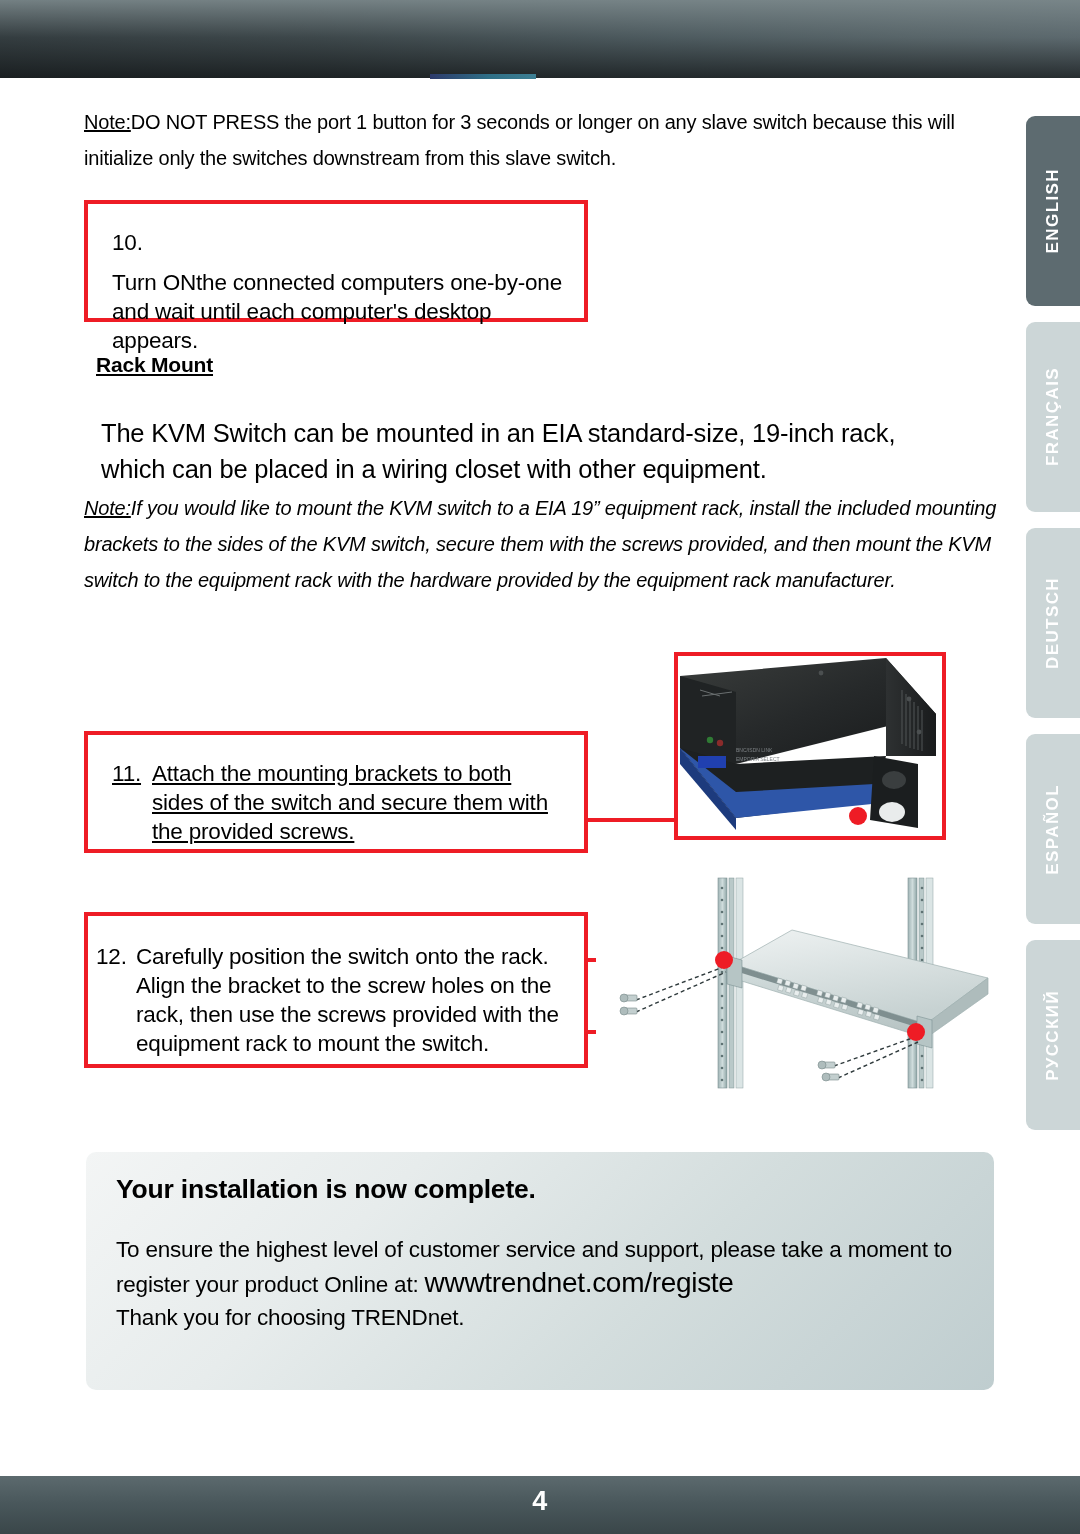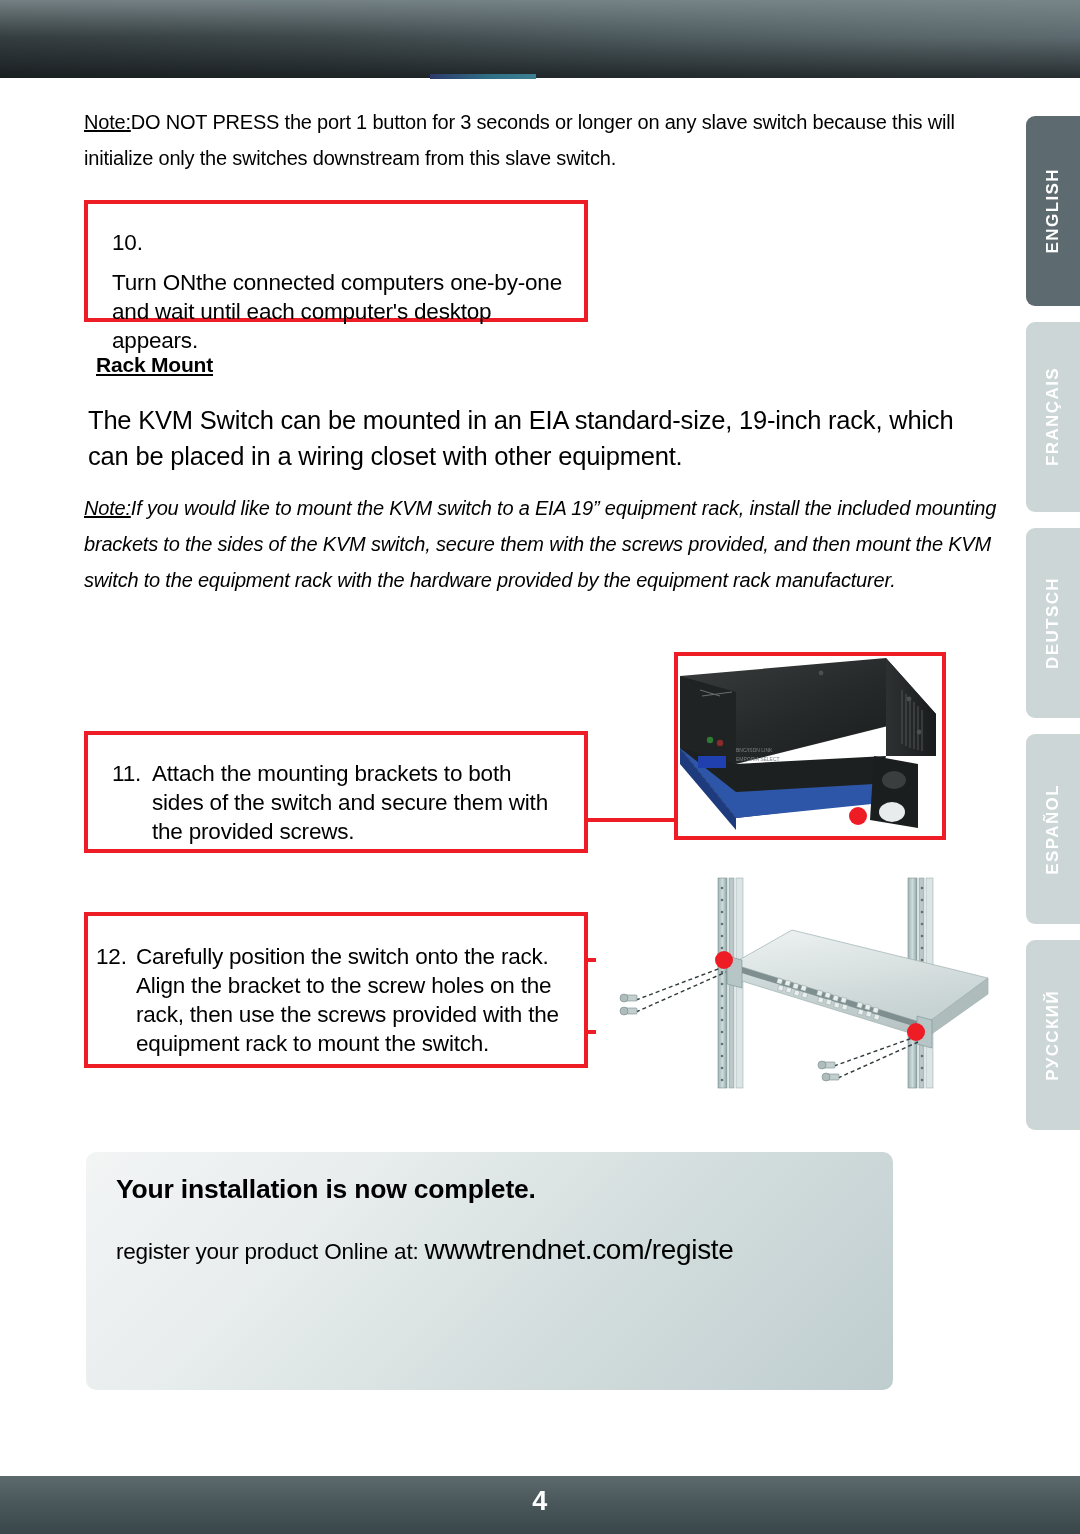--- a/index.html
+++ b/index.html
@@ -74,21 +74,21 @@
     font-size: 21px;
     font-weight: bold;
     text-decoration: underline;
     margin: 12px;
     letter-spacing: -0.2px;
   }
 
   .body-para {
     font-size: 25.5px;
     line-height: 36px;
-    margin: 4px;
+    margin: 17px;
     letter-spacing: -0.2px;
   }
 
   
   .redbox {
     position: absolute;
     border: 4px solid #ee1c25;
     background: #ffffff;
     box-sizing: border-box;
   }
@@ -115,21 +115,21 @@
 
   
   .figure {
     position: absolute;
   }
 
   
   .reg-panel {
     position: absolute;
     left: 86px; top: 1152px;
-    width: 807px; height: 238px;
+    width: 908px; height: 238px;
     border-radius: 10px;
     background: linear-gradient(135deg, #f3f5f5 0%, #e7ecec 30%, #d3dddd 62%, #bfcdcf 100%);
     box-sizing: border-box;
     padding: 22px 30px;
   }
   .reg-title {
     font-size: 26.5px;
     font-weight: bold;
     margin: 0 0 28px 0;
     letter-spacing: -0.2px;
@@ -205,21 +205,21 @@
   <p class="body-para">The KVM Switch can be mounted in an EIA standard-size, 19-inch rack, which can be placed in a wiring closet with other equipment.</p>
 </div>
 
 <div style="position:absolute; left:84px; top:490px; width:916px;font-style:italic;">
   <p class="note-para" style="width:916px;"><span class="note-label">Note:</span><span>If you would like to mount the KVM switch to a EIA 19” equipment rack, install the included mounting brackets to the sides of the KVM switch, secure them with the screws provided, and then mount the KVM switch to the equipment rack with the hardware provided by the equipment rack manufacturer.</span></p>
 </div>
 
 <div class="redline" style="left:586px; top:818px; width:96px; height:4px;"></div>
 
 <div class="redbox" style="left:84px; top:731px; width:504px; height:122px;">
-  <div class="step" style="padding:24px 18px 0 24px;">
+  <div class="step" style="padding:24px 18px 0 24px;text-decoration:underline;">
     <span class="step-num">11.</span>
     <span class="step-text">Attach the mounting brackets to both sides of the switch and secure them with the provided screws.</span>
   </div>
 </div>
 
 <div class="figure" style="left:674px; top:652px; width:272px; height:188px;">
   <svg width="272" height="188" viewBox="0 0 272 188">
     <defs>
       <linearGradient id="topface" x1="0" y1="0" x2="1" y2="1">
         <stop offset="0" stop-color="#3a3d3c"></stop>
@@ -413,21 +413,23 @@
       <circle cx="230" cy="205" r="4" fill="#aebcbc" stroke="#78898a" stroke-width="0.6"></circle>
     </g>
 
     <circle cx="128" cy="88" r="9" fill="#ee1c25"></circle>
     <circle cx="320" cy="160" r="9" fill="#ee1c25"></circle>
   </svg>
 </div>
 
 <div class="reg-panel">
   <p class="reg-title">Your installation is now complete.</p>
+  <p class="reg-body">To ensure the highest level of customer service and support, please take a moment to</p>
   <p class="reg-body"><span>register your product Online at:</span> <span class="reg-url">wwwtrendnet.com/registe</span></p>
+  <p class="reg-body">Thank you for choosing TRENDnet.</p>
 </div>
 
 <div class="lang-tabs">
   <div class="lang-tab active" style="top:116px; height:190px;">
     <span class="vtext">ENGLISH</span>
   </div>
   <div class="lang-tab" style="top:322px; height:190px;">
     <span class="vtext">FRANÇAIS</span>
   </div>
   <div class="lang-tab" style="top:528px; height:190px;">

